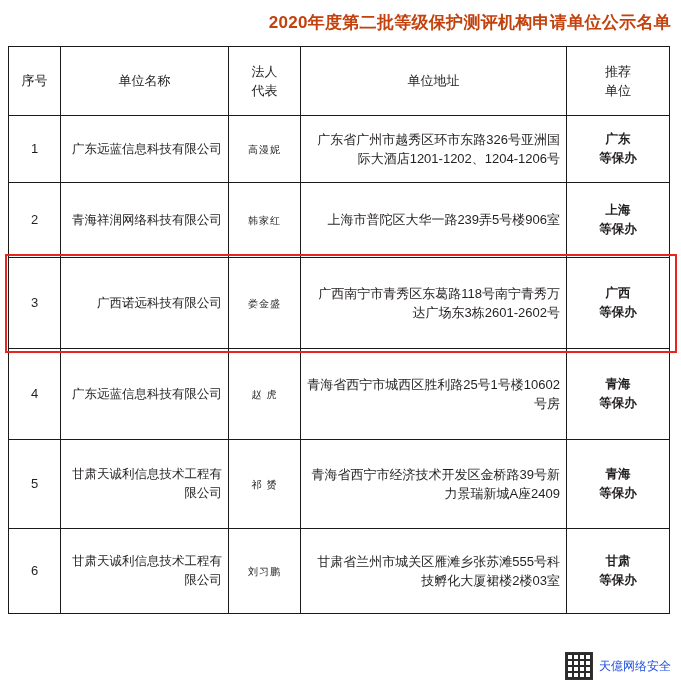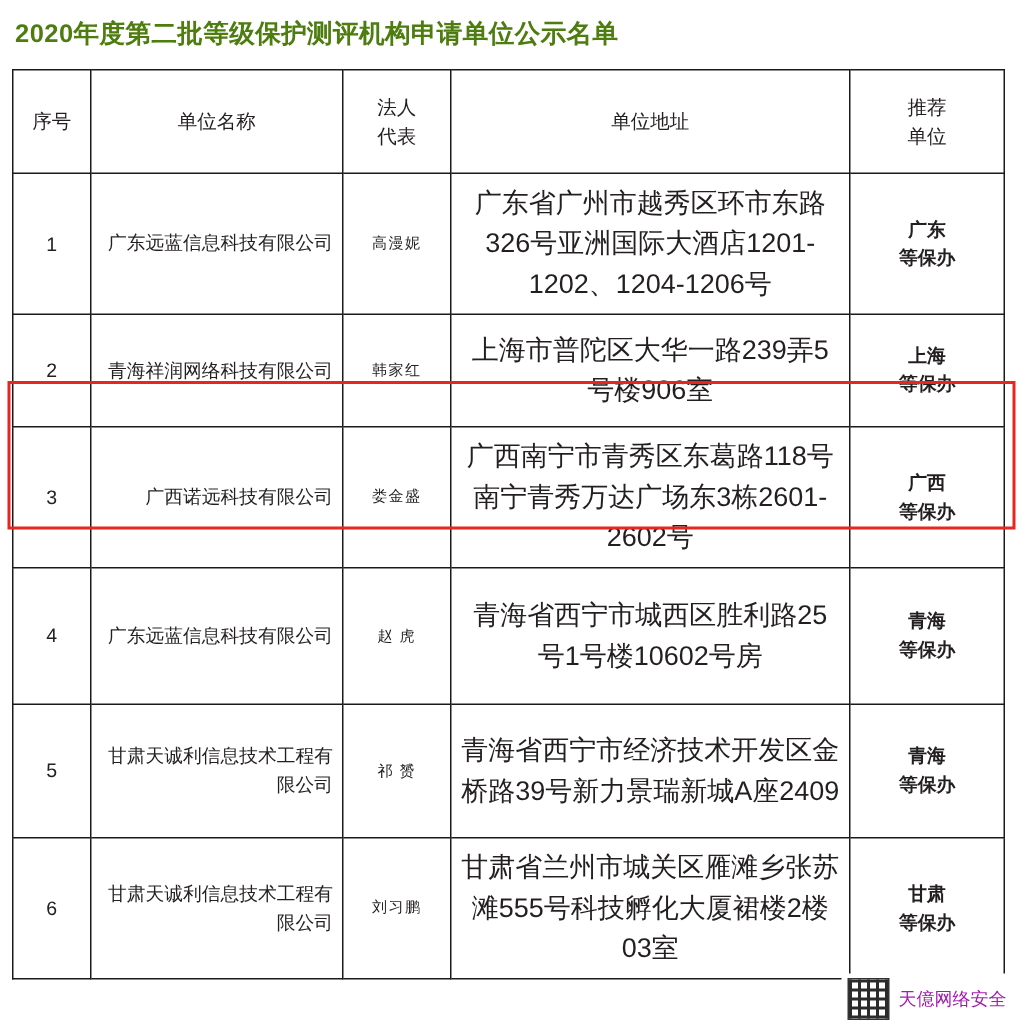--- a/index.html
+++ b/index.html
@@ -15,24 +15,24 @@
     overflow: hidden;
     position: relative;
   }
   .page {
     width: 681px;
     height: 687px;
     position: relative;
     box-sizing: border-box;
   }
   .doc-title {
-    text-align: left;
+    text-align: right;
     font-size: 17px;
     font-weight: bold;
-    color: #4d7c0f;
+    color: #c2410c;
     padding: 12px 10px 12px 10px;
     letter-spacing: 0.3px;
     line-height: 1.3;
   }
   .table-wrap {
     padding: 0 8px;
     position: relative;
   }
   table.main {
     width: 581px;
@@ -66,23 +66,23 @@
     text-align: right;
     padding-left: 10px;
     font-size: 12.5px;
   }
   td.rep {
     text-align: center;
     font-size: 10px;
     letter-spacing: 1px;
   }
   td.addr {
-    text-align: center;
+    text-align: right;
     padding-left: 8px;
-    font-size: 18px;
+    font-size: 13px;
   }
   td.rec {
     text-align: center;
     font-size: 12.5px;
     line-height: 1.6;
     font-weight: bold;
   }
   tr.r1 td { height: 54px; }
   tr.r2 td { height: 62px; }
   tr.r3 td { height: 78px; }
@@ -112,21 +112,21 @@
     height: 26px;
     background:
       linear-gradient(90deg, #2b2b2b 2px, transparent 2px) 0 0/6px 6px,
       linear-gradient(#2b2b2b 2px, transparent 2px) 0 0/6px 6px,
       #ffffff;
     border: 1px solid #333;
     flex: 0 0 auto;
   }
   .footer-text {
     font-size: 12px;
-    color: #a21caf;
+    color: #1d4ed8;
     white-space: nowrap;
   }
   .white-mask {
     position: absolute;
     left: 0;
     right: 0;
     bottom: 0;
     height: 18px;
     background: #ffffff;
   }

